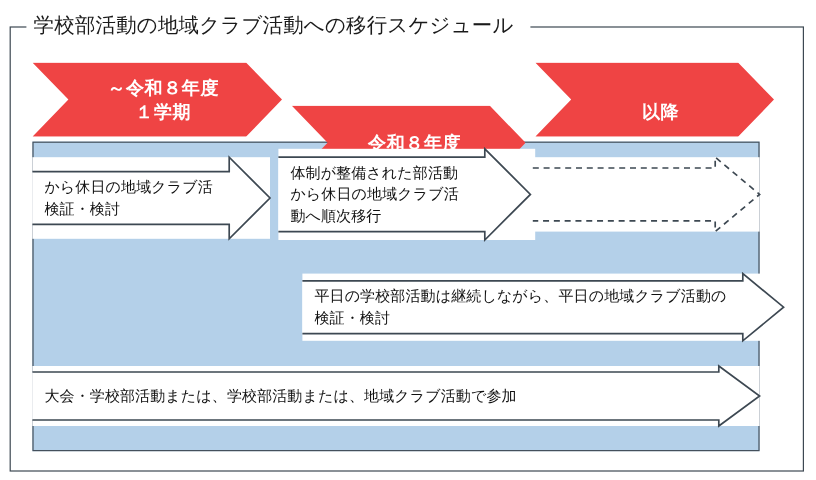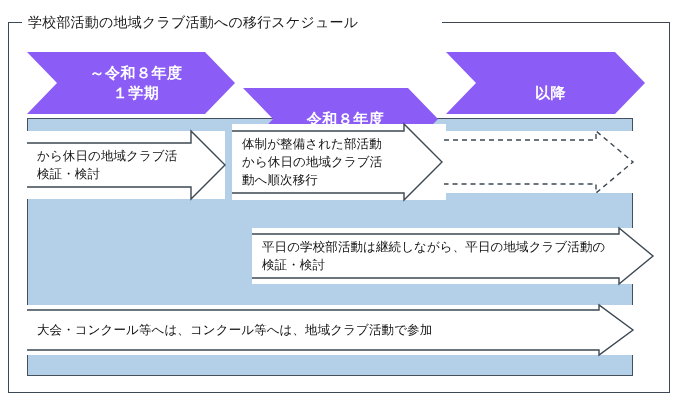--- a/index.html
+++ b/index.html
@@ -39,21 +39,21 @@
     left: 22px;
     top: 12px;
     width: 420px;
     height: 22px;
     background: #ffffff;
   }
   .diagram-title {
     position: absolute;
     left: 28px;
     top: 10px;
-    font-size: 14px;
+    font-size: 17px;
     line-height: 24px;
     color: #1a1a1a;
     letter-spacing: 0.2px;
     white-space: nowrap;
     font-family: "DejaVu Sans", "Liberation Sans", sans-serif;
   }
 
   
   .body-panel {
     position: absolute;
@@ -71,21 +71,21 @@
     position: absolute;
     left: 27px;
     top: 52px;
     width: 618px;
     height: 62px;
   }
   .phase {
     position: absolute;
     top: 0;
     height: 62px;
-    background: #8b5cf6;
+    background: #ef4444;
     color: #ffffff;
     display: flex;
     align-items: center;
     justify-content: center;
     text-align: center;
     font-size: 15px;
     line-height: 20px;
     font-weight: bold;
     font-family: "DejaVu Sans", "Liberation Sans", sans-serif;
     letter-spacing: 0.5px;
@@ -199,16 +199,16 @@
     </svg>
     <div class="atext">平日の学校部活動は継続しながら、平日の地域クラブ活動の
 検証・検討</div>
   </div>
 
   <div class="arrow" id="arrow-r3">
     <svg width="606" height="50" viewBox="0 0 606 50">
       <polygon class="arrow-shape-fill" points="0,5 572,5 572,0 606,25 572,50 572,45 0,45"></polygon>
       <polyline class="arrow-stroke" points="0,5 572,5 572,0 606,25 572,50 572,45 0,45"></polyline>
     </svg>
-    <div class="atext">大会・コンクール等へは、コンクール等へは、地域クラブ活動で参加</div>
+    <div class="atext">大会・学校部活動または、学校部活動または、地域クラブ活動で参加</div>
   </div>
 
 </div>
 
 </body></html>

